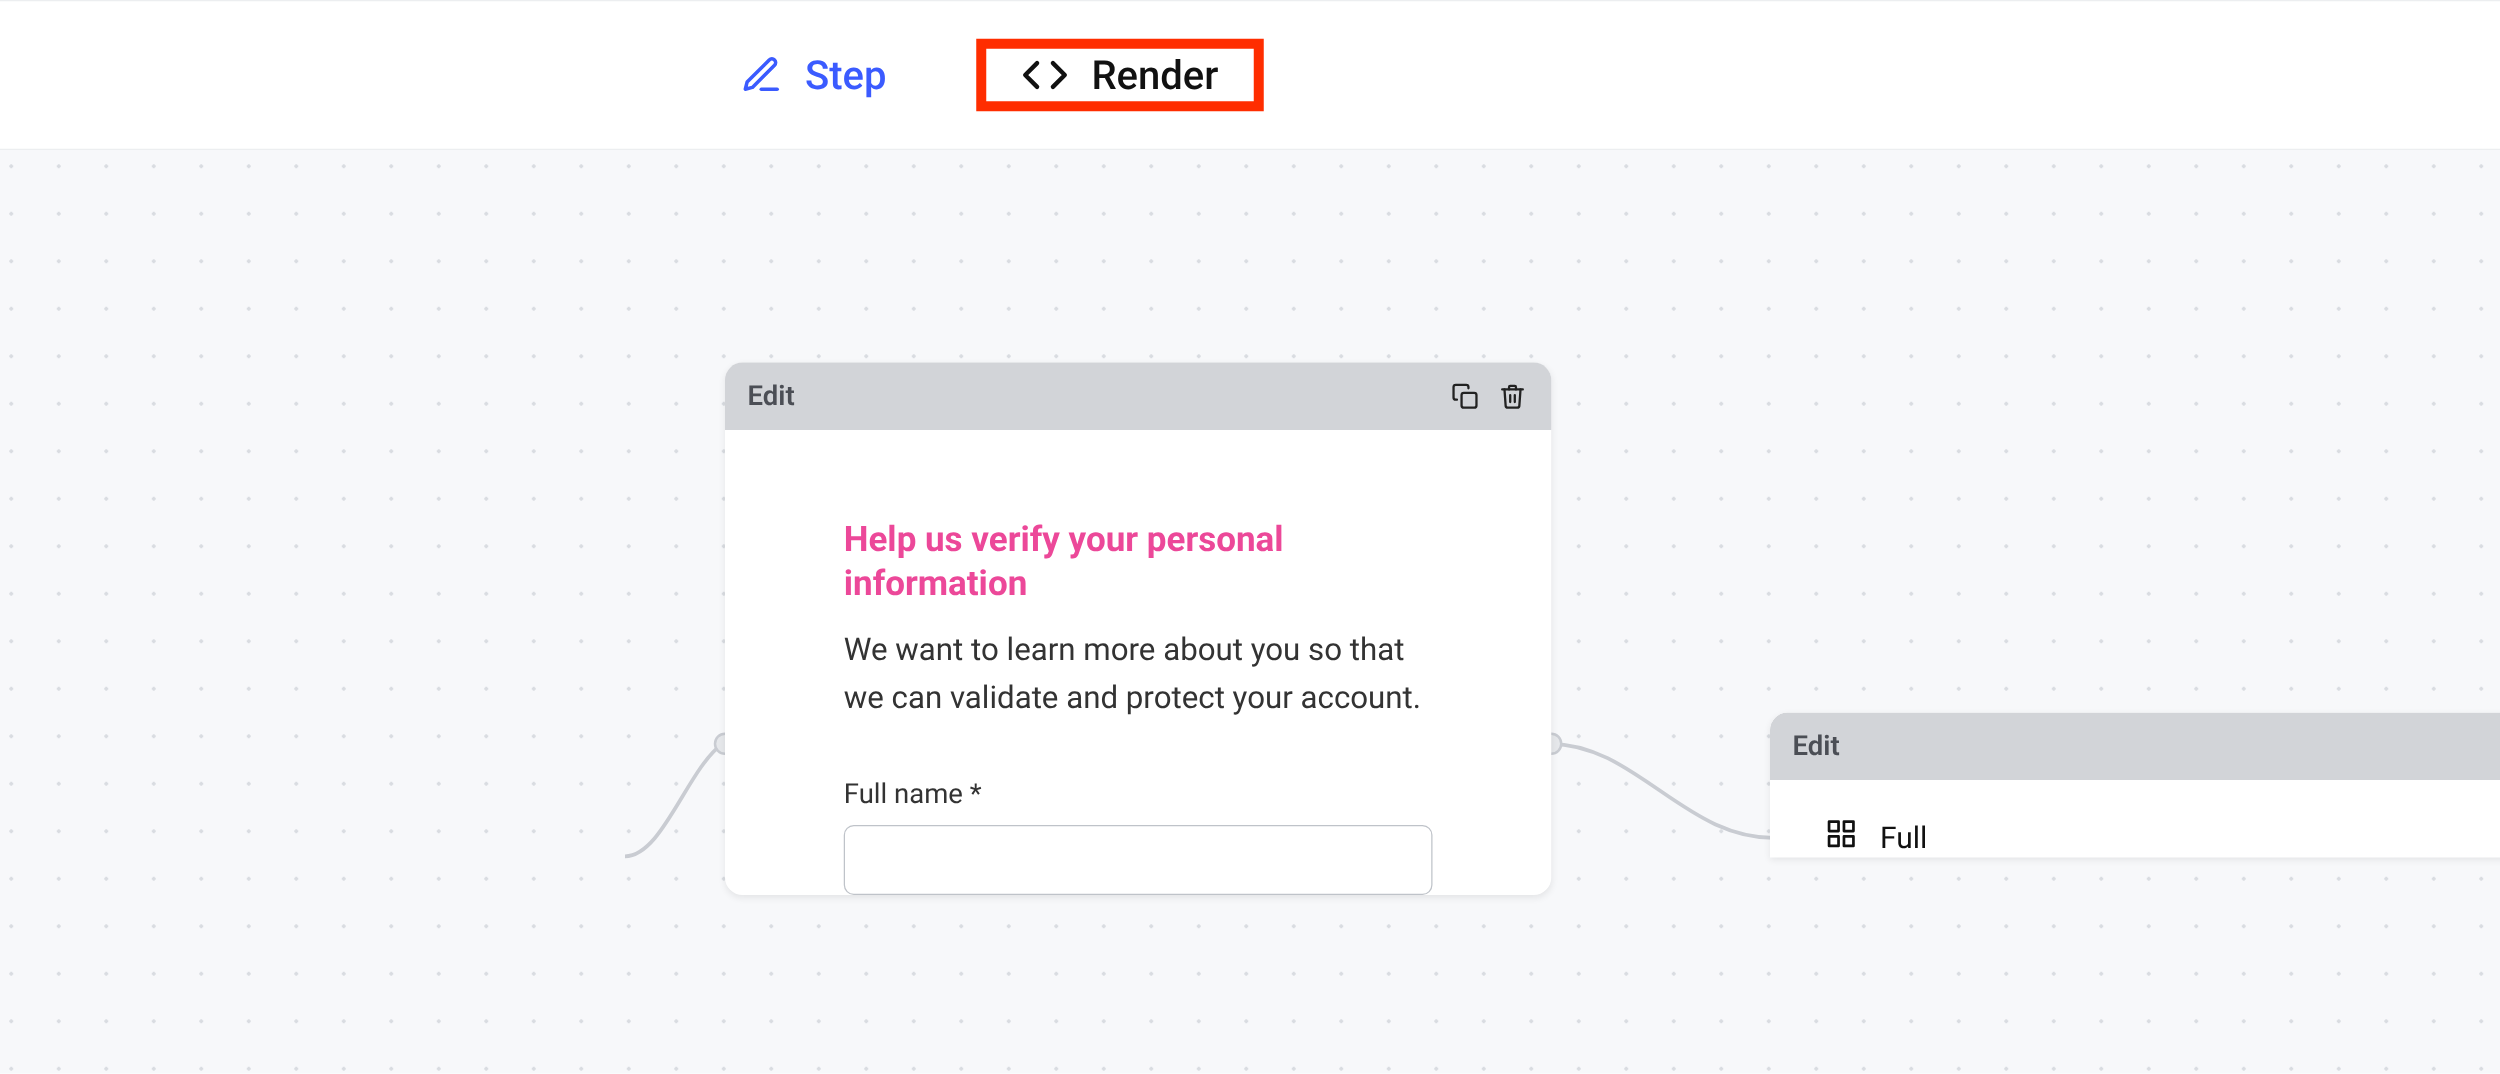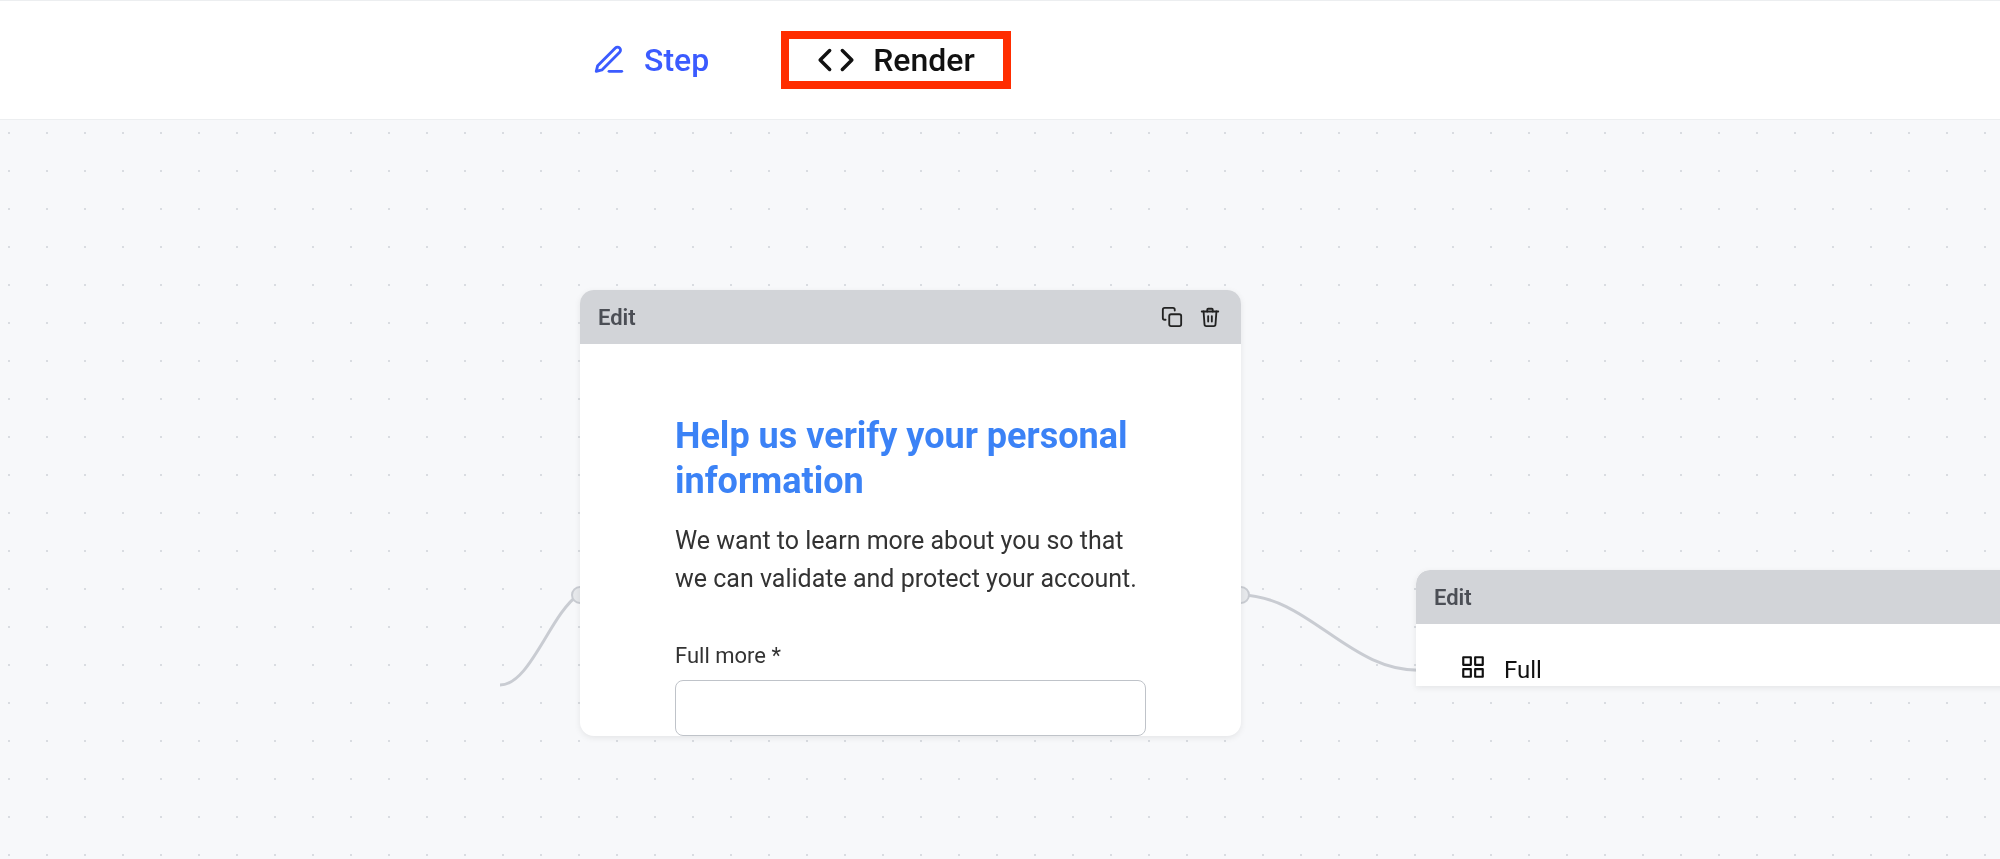--- a/index.html
+++ b/index.html
@@ -113,23 +113,23 @@
     display: flex;
     align-items: center;
     justify-content: center;
     cursor: pointer;
     color: #222;
   }
   .step-body {
     padding: 70px 95px 0 95px;
   }
   .step-title {
-    font-size: 36px;
+    font-size: 28px;
     font-weight: 700;
-    color: #3b82f6;
+    color: #ec4899;
     line-height: 1.25;
     margin-bottom: 18px;
   }
   .step-desc {
     font-size: 25px;
     color: #333;
     line-height: 1.5;
     margin-bottom: 46px;
   }
   .field-label {
@@ -229,21 +229,21 @@
           <polyline points="3 6 5 6 21 6"></polyline>
           <path d="M19 6l-1 14a2 2 0 0 1-2 2H8a2 2 0 0 1-2-2L5 6"></path>
           <path d="M10 11v6M14 11v6"></path>
           <path d="M9 6V4a1 1 0 0 1 1-1h4a1 1 0 0 1 1 1v2"></path>
         </svg>
       </span>
     </div>
     <div class="step-body">
       <div class="step-title">Help us verify your personal information</div>
       <div class="step-desc">We want to learn more about you so that we can validate and protect your account.</div>
-      <div class="field-label">Full more *</div>
+      <div class="field-label">Full name *</div>
       <div class="text-input"></div>
     </div>
   </div>
 
   <div class="flow-card">
     <div class="flow-header">
       <span>Edit</span>
     </div>
     <div class="flow-body">
       <span>

